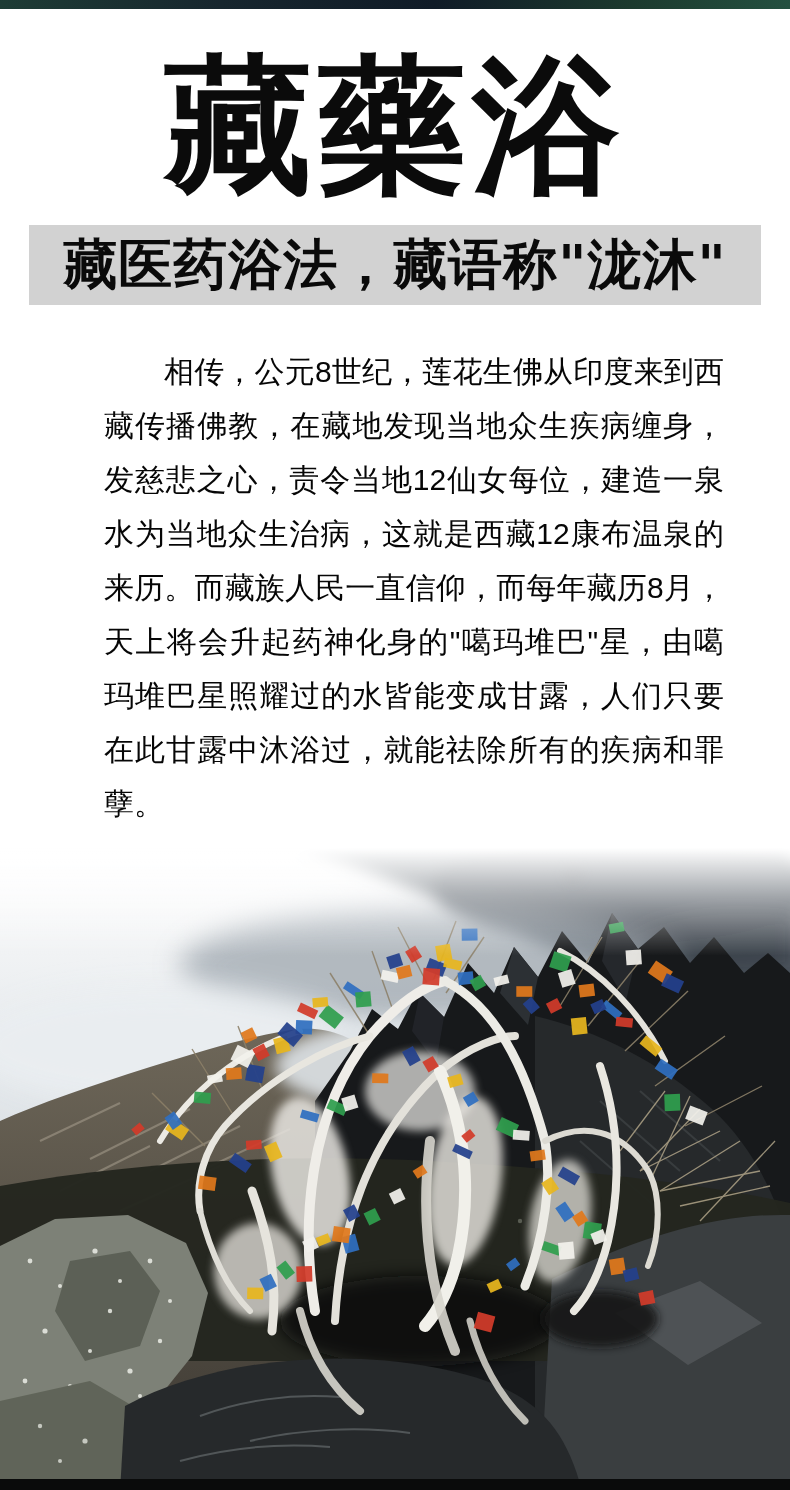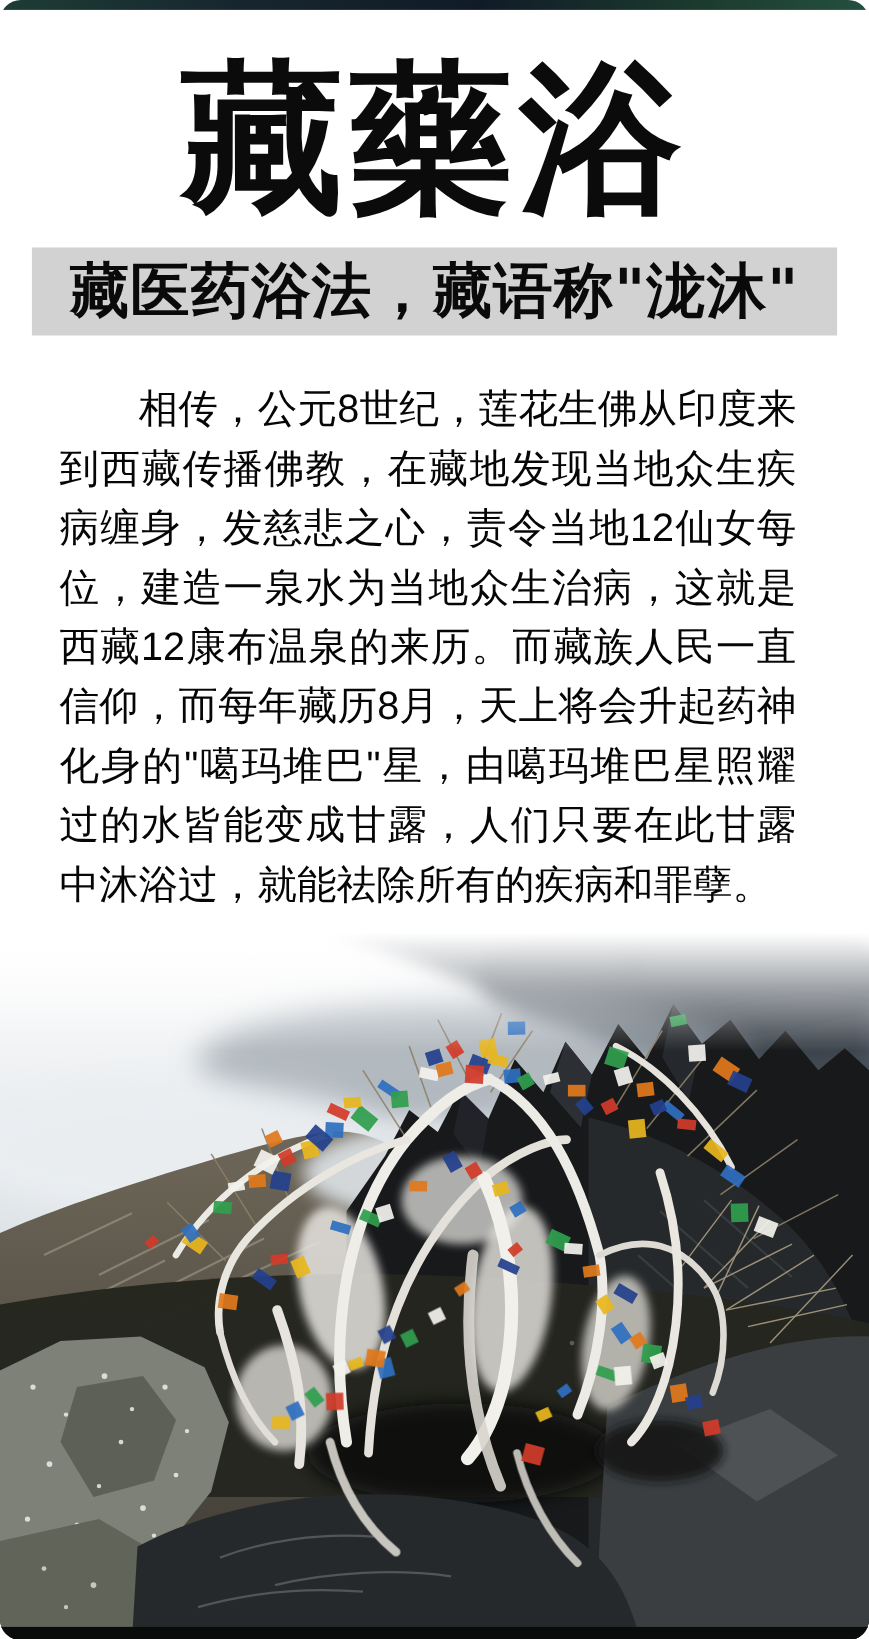--- a/index.html
+++ b/index.html
@@ -1,17 +1,17 @@
 <!DOCTYPE html>
 <html><head>
 <meta charset="utf-8">
 <style>
   html,body{margin:0;padding:0;background:#ffffff;}
   body{width:790px;font-family:"Liberation Sans","DejaVu Sans",sans-serif;color:#000;}
-  .page{width:790px;min-height:1490px;position:relative;overflow:hidden;background:#fff;border-radius:19px;}
+  .page{width:790px;min-height:1490px;position:relative;overflow:hidden;background:#fff;}
 
   .top-strip{
     height:9px;width:100%;
     background:linear-gradient(90deg,#1e3c35 0%,#17262e 28%,#101b27 55%,#1c3a2e 80%,#245040 100%);
   }
 
   .title{
     margin:30px 0 0 0;
     text-align:center;
     font-family:"DejaVu Serif","Liberation Serif",serif;
@@ -32,22 +32,22 @@
   }
   .banner span{
     font-family:"DejaVu Sans","Liberation Sans",sans-serif;
     font-weight:900;
     font-size:54px;
     letter-spacing:1px;
     color:#0a0a0a;
   }
 
   .para{
-    margin:40px 66px 0 54px;
-    font-size:36px;
+    margin:40px 66px 0 104px;
+    font-size:30px;
     line-height:54px;
     text-align:justify;
     text-indent:2em;
     word-break:break-all;
     color:#060606;
   }
 
   .photo{
     margin:10px 0 0 0;
     width:790px;height:650px;

